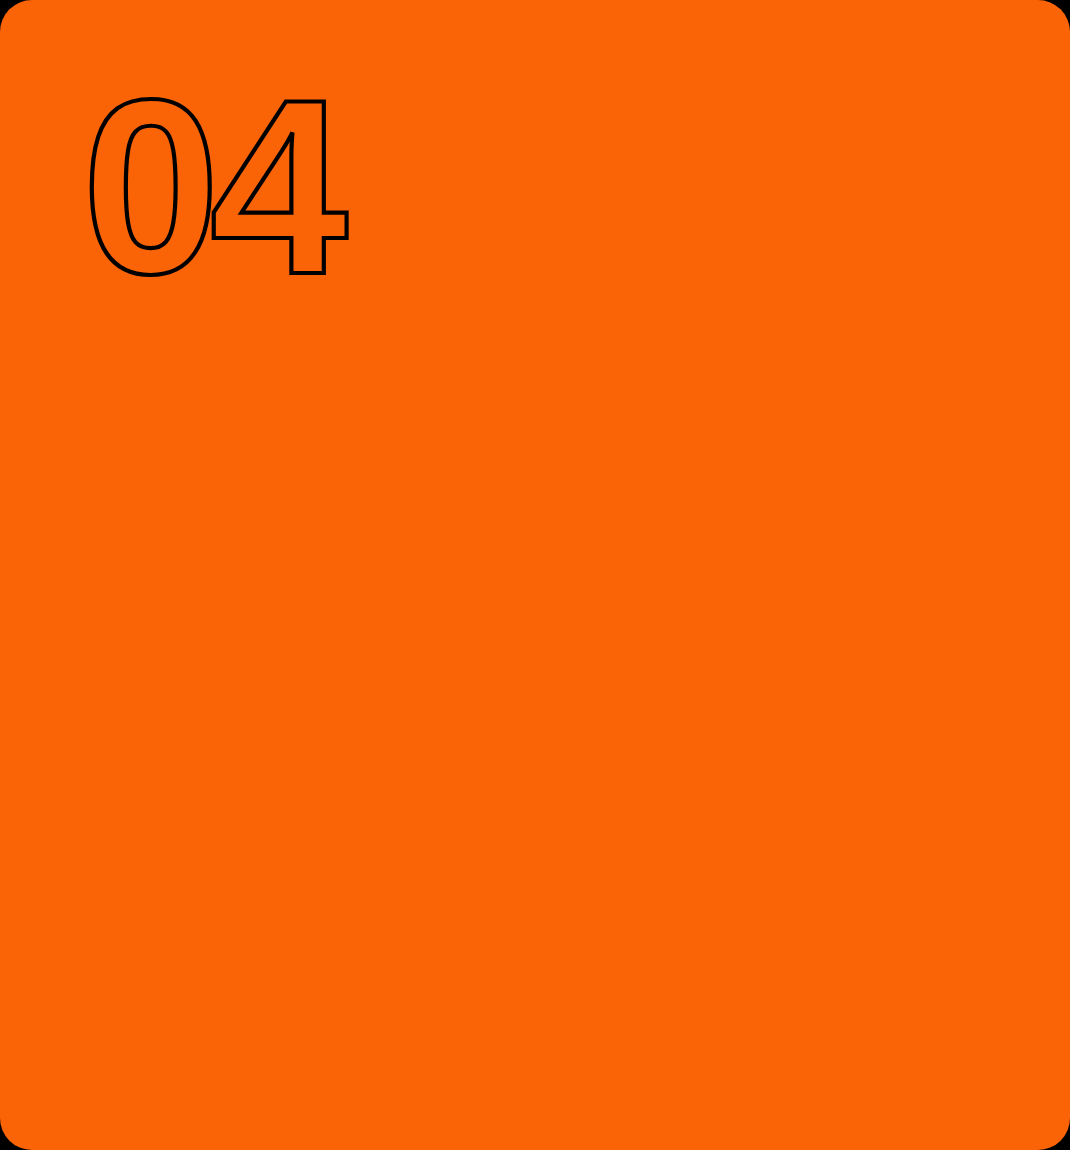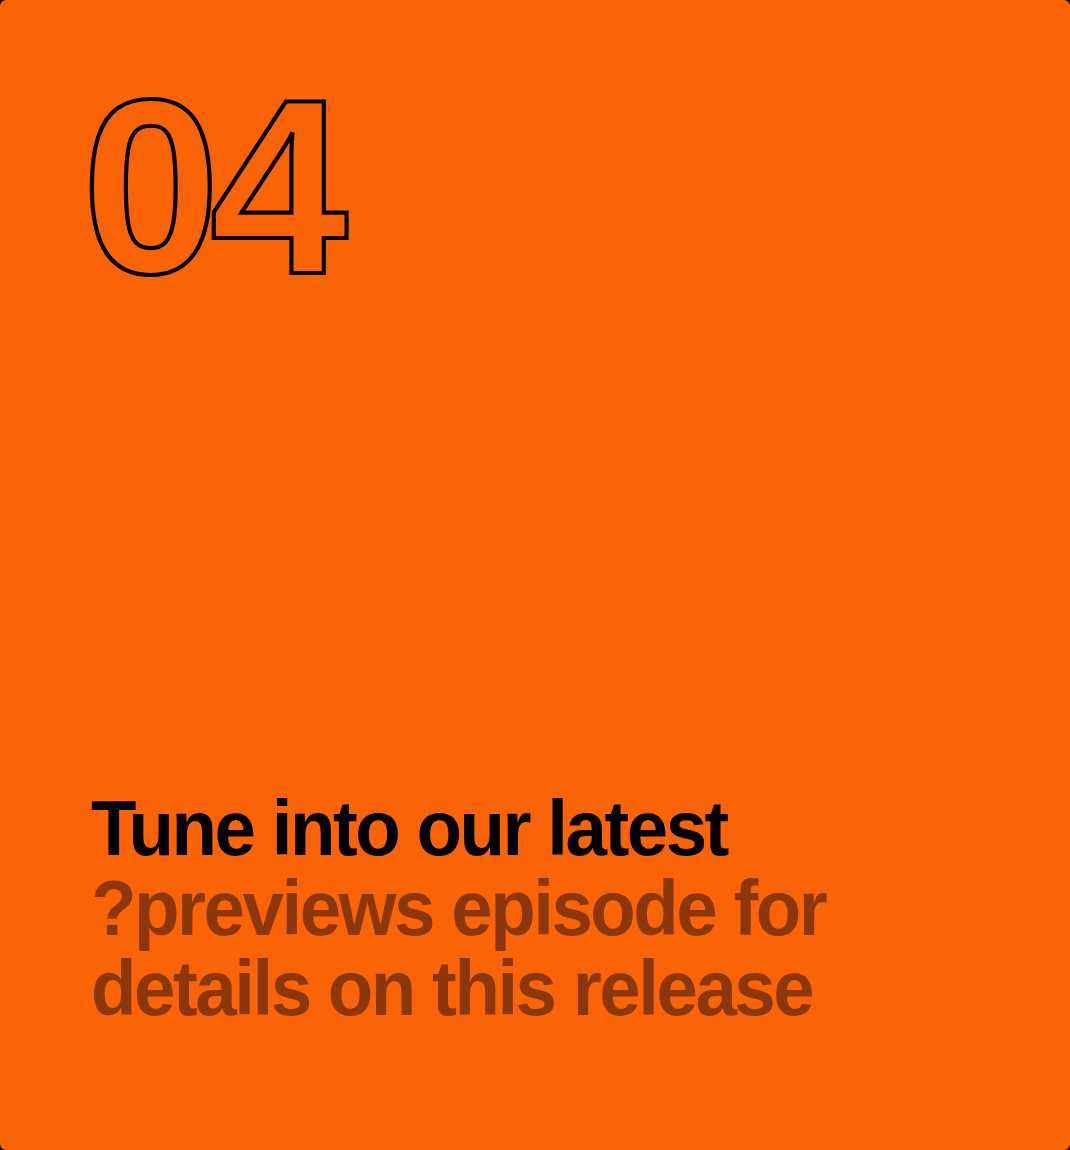--- a/index.html
+++ b/index.html
@@ -13,21 +13,21 @@
     width: 1070px;
     height: 1150px;
     overflow: hidden;
   }
 
   #card {
     position: relative;
     width: 1070px;
     height: 1150px;
     box-sizing: border-box;
-    border-radius: 6px;
+    border-radius: 32px;
     background: #FA6407;
     overflow: hidden;
     font-family: "Liberation Sans", "DejaVu Sans", sans-serif;
   }
 
   
   #number-badge {
     position: absolute;
     left: 88px;
     top: 92px;
@@ -85,19 +85,14 @@
 <body>
 
 <div id="card">
 
   <div id="number-badge">
     <svg viewBox="0 0 270 195" xmlns="http://www.w3.org/2000/svg">
       <text class="outline-numeral" x="-6" y="181">04</text>
     </svg>
   </div>
 
-  <div id="headline">
-    <span class="headline-line primary">Tune into our latest</span>
-    <span class="headline-line secondary">?previews episode for</span>
-    <span class="headline-line secondary">details on this release</span>
-  </div>
 
 </div>
 
 </body></html>

